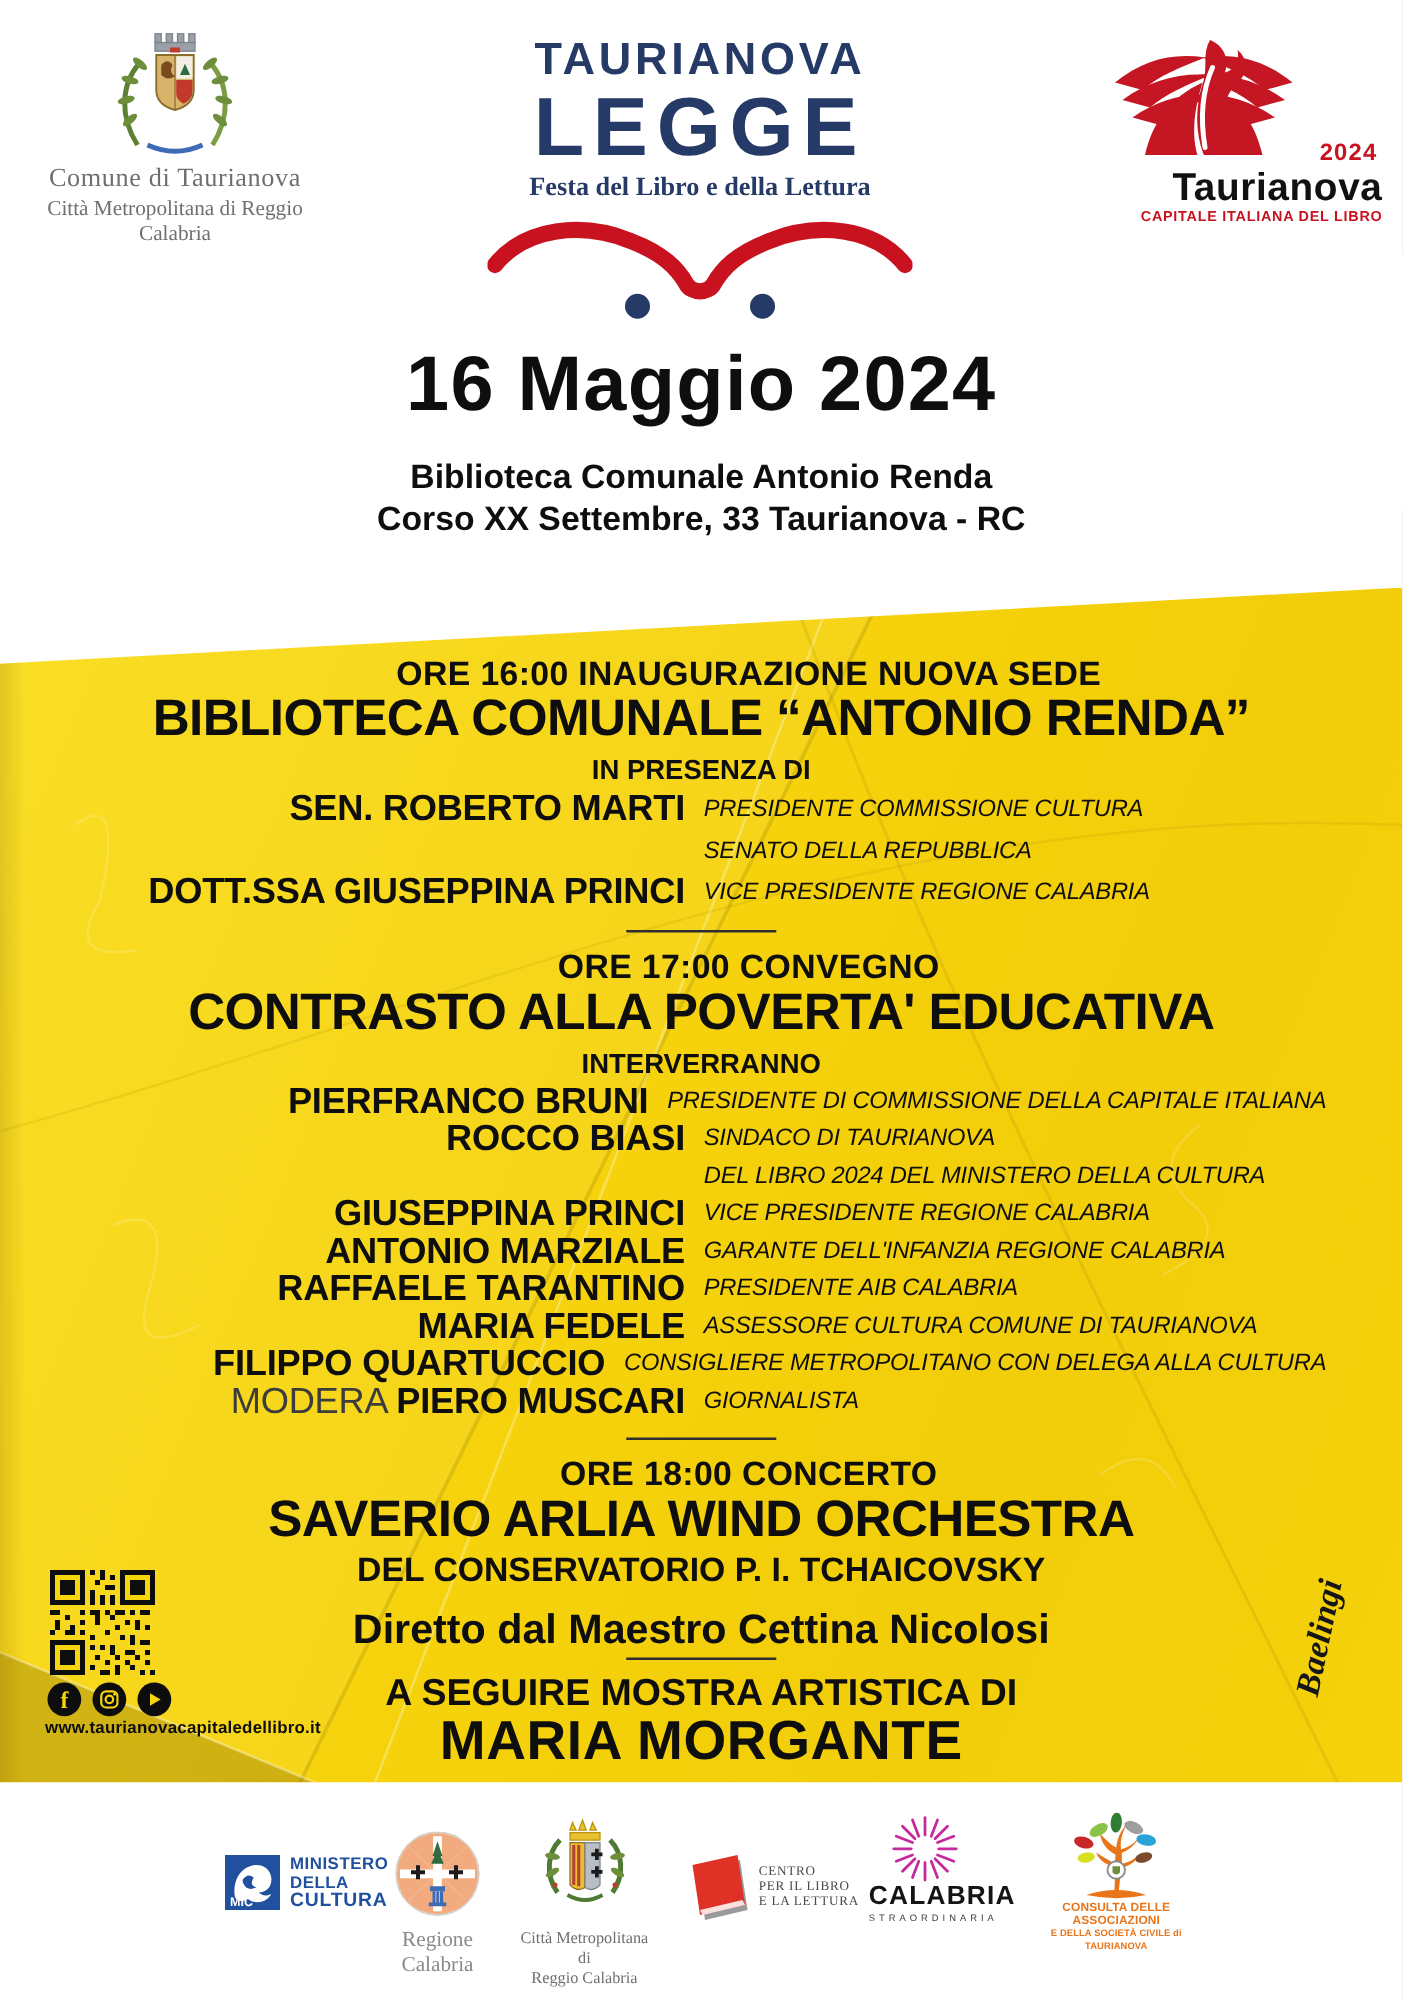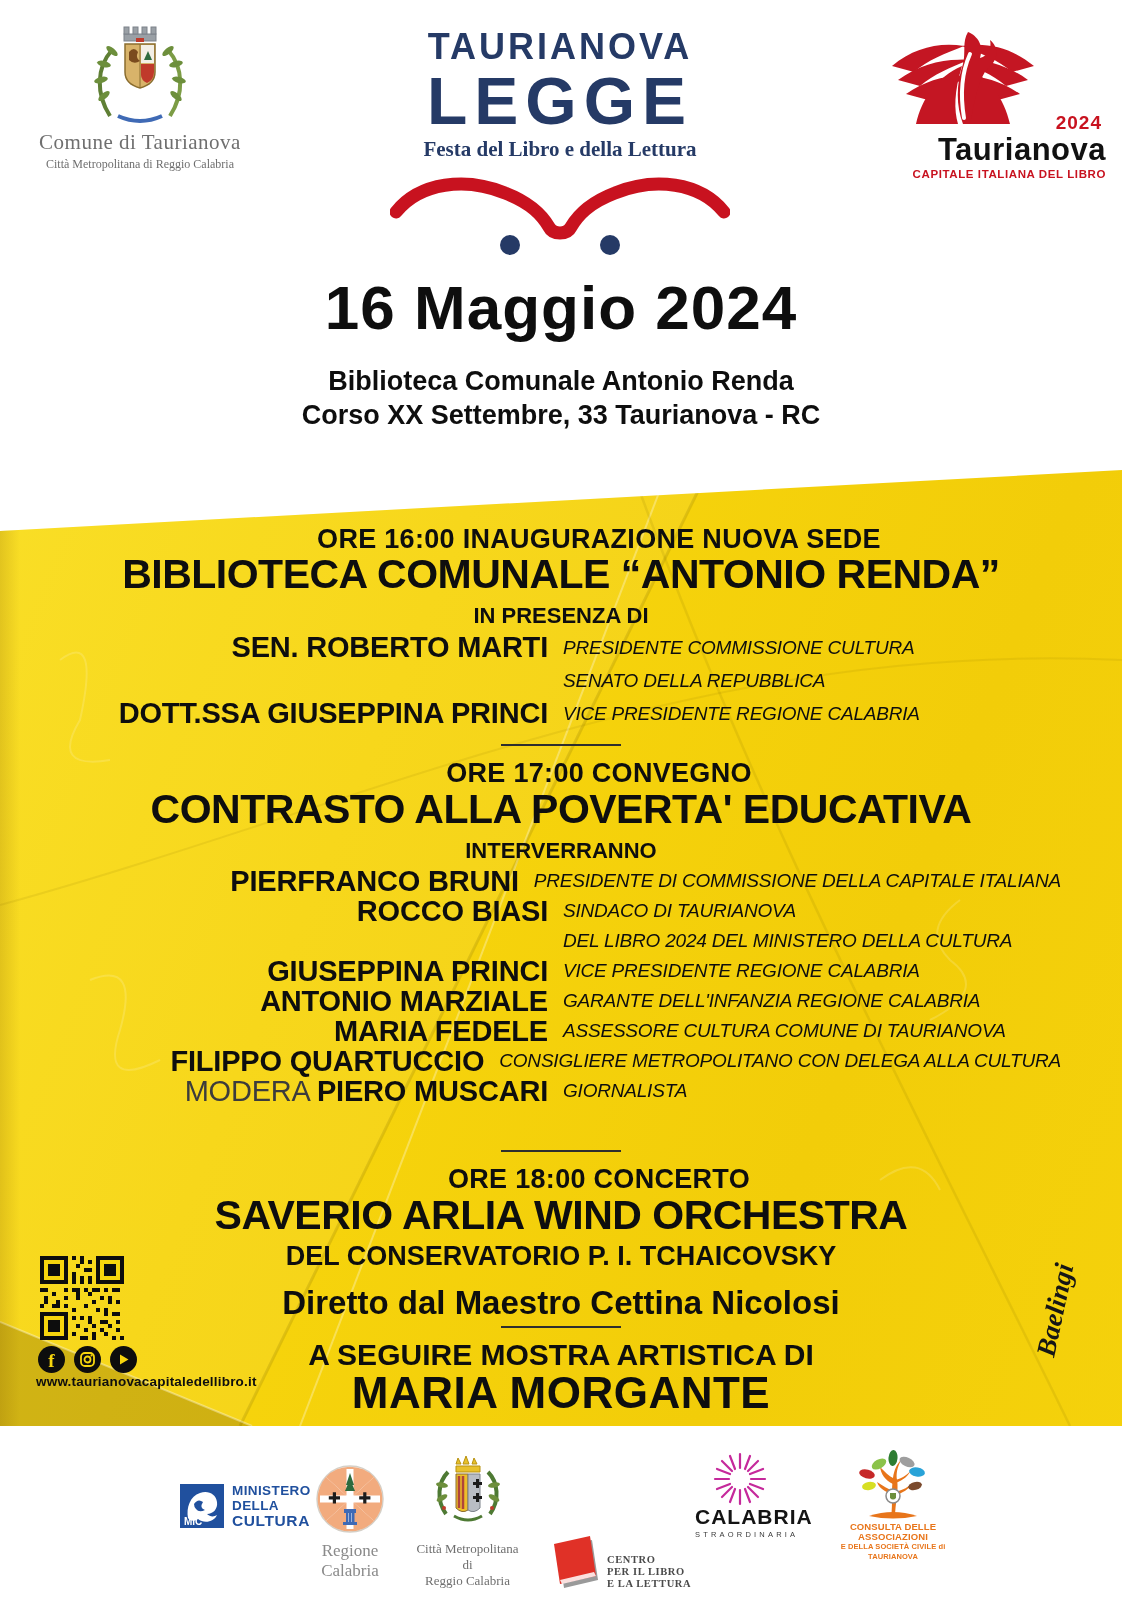--- a/index.html
+++ b/index.html
@@ -6,21 +6,21 @@
   .poster{
     position:relative;width:1122px;height:1600px;background:#ffffff;
     font-family:"Liberation Sans",sans-serif;color:#0e0e0e;overflow:hidden;
     margin:0 auto;
   }
   .abs{position:absolute;}
   .ctr{left:0;width:1122px;text-align:center;}
   
   .comune-block{left:34px;top:24px;width:212px;text-align:center;}
   .comune-name{font-family:"Liberation Serif",serif;font-size:21px;color:#6f6f6f;letter-spacing:.5px;}
-  .comune-sub{font-family:"Liberation Serif",serif;font-size:12px;color:#6f6f6f;margin-top:2px;}
+  .comune-sub{font-family:"Liberation Serif",serif;font-size:17px;color:#6f6f6f;margin-top:2px;}
   .fest-block{left:350px;top:26px;width:420px;text-align:center;}
   .fest-top{font-size:36px;font-weight:bold;color:#253a66;letter-spacing:3px;}
   .fest-main{font-size:66px;font-weight:900;color:#253a66;letter-spacing:7px;line-height:.95;margin-top:2px;}
   .fest-tag{font-family:"Liberation Serif",serif;font-size:21px;font-weight:bold;color:#253a66;margin-top:4px;}
   .cap-block{left:858px;top:28px;width:250px;text-align:right;}
   .cap-year{font-size:19px;font-weight:bold;color:#c8121f;letter-spacing:1px;margin-right:6px;}
   .cap-city{font-size:31px;font-weight:bold;color:#111;letter-spacing:.5px;margin-right:2px;line-height:1;}
   .cap-sub{font-size:11.5px;font-weight:bold;color:#c8121f;letter-spacing:.6px;margin-top:3px;margin-right:2px;}
   
   .date-line{top:272px;font-size:62px;font-weight:bold;letter-spacing:1px;}
@@ -207,20 +207,24 @@
       <div class="nm"></div>
       <div class="rl">DEL LIBRO 2024 DEL MINISTERO DELLA CULTURA</div>
     </div>
     <div class="row h30">
       <div class="nm">GIUSEPPINA PRINCI</div>
       <div class="rl">VICE PRESIDENTE REGIONE CALABRIA</div>
     </div>
     <div class="row h30">
       <div class="nm">ANTONIO MARZIALE</div>
       <div class="rl">GARANTE DELL'INFANZIA REGIONE CALABRIA</div>
+    </div>
+    <div class="row h30">
+      <div class="nm">RAFFAELE TARANTINO</div>
+      <div class="rl">PRESIDENTE AIB CALABRIA</div>
     </div>
     <div class="row h30">
       <div class="nm">MARIA FEDELE</div>
       <div class="rl">ASSESSORE CULTURA COMUNE DI TAURIANOVA</div>
     </div>
     <div class="row h30">
       <div class="nm">FILIPPO QUARTUCCIO</div>
       <div class="rl">CONSIGLIERE METROPOLITANO CON DELEGA ALLA CULTURA</div>
     </div>
     <div class="row h30">
@@ -400,21 +404,21 @@
           <path d="M41,44 h3 v-3 h3 v3 h3 v3 h-3 v3 h-3 v-3 h-3 Z"></path>
         </g>
       <path d="M22,64 q14,8 28,0" fill="none" stroke="#4e7a34" stroke-width="3"></path>
     </svg>
     <div class="serif-gray" style="font-size:13px;line-height:16px;color:#6f6f6f;margin-top:3px;">
       <div>Città Metropolitana di</div>
       <div>Reggio Calabria</div>
     </div>
   </div>
 
-  <div class="sponsor" style="left:552px;top:1534px;display:flex;gap:7px;align-items:flex-end;font-weight:bold;">
+  <div class="sponsor" style="left:552px;top:1482px;display:flex;gap:7px;align-items:center;">
     <svg width="48" height="56" viewBox="0 0 48 56">
       <polygon points="40,6 46,46 12,54 6,14" fill="#9a9a9a"></polygon>
       <polygon points="2,10 38,2 44,42 8,50" fill="#e03127"></polygon>
       <polygon points="8,46 42,38 44,42 10,50" fill="#ffffff" opacity="0.85"></polygon>
     </svg>
     <div class="cepell-text">
       <div>CENTRO</div>
       <div>PER IL LIBRO</div>
       <div>E LA LETTURA</div>
     </div>

